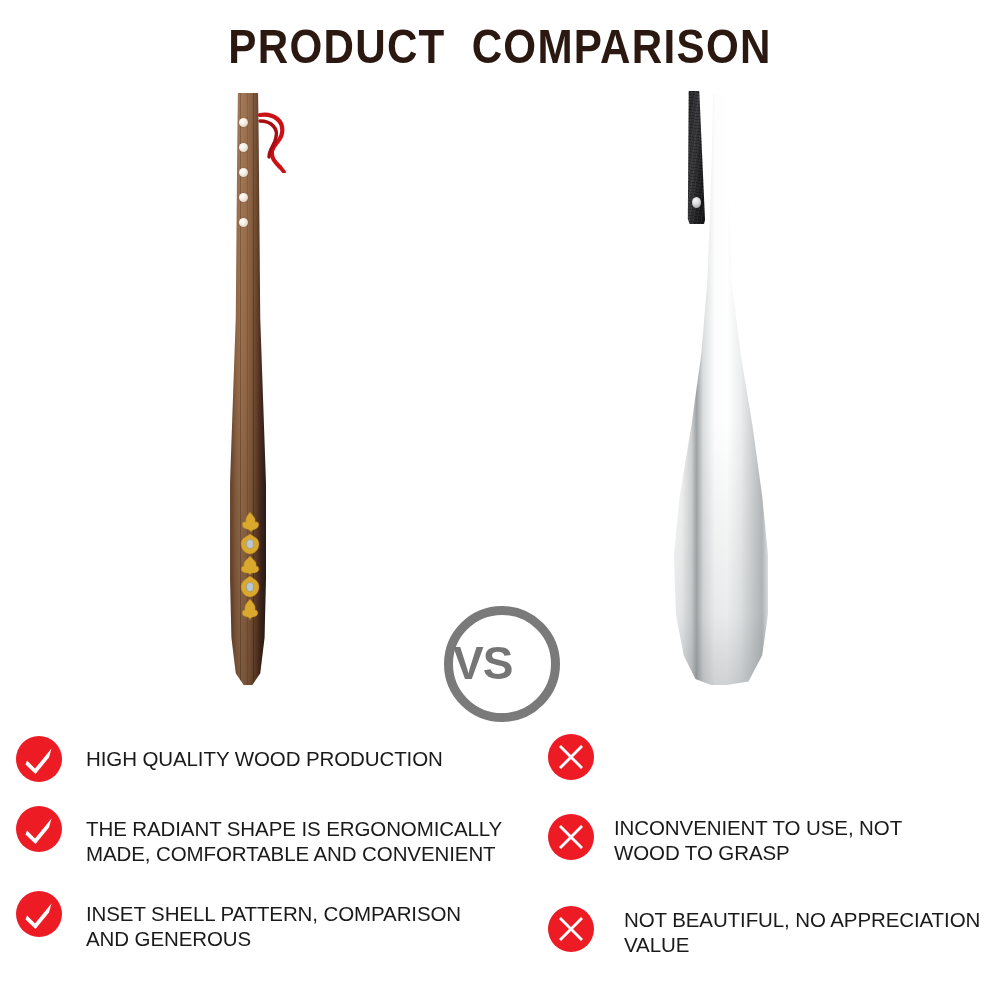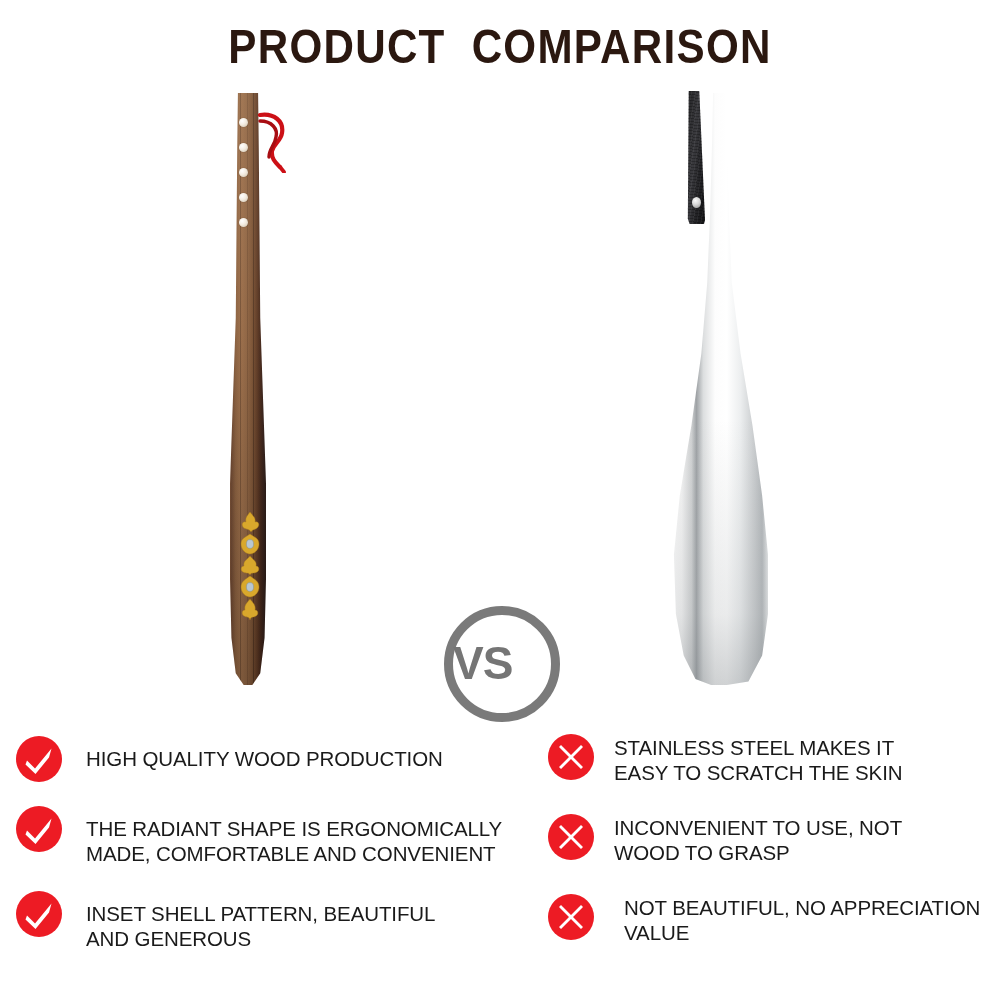--- a/index.html
+++ b/index.html
@@ -355,48 +355,46 @@
         <span class="feature-text">THE RADIANT SHAPE IS ERGONOMICALLY
 MADE, COMFORTABLE AND CONVENIENT</span>
       </div>
 
       <div class="feature-row" style="top:169px">
         <span class="icon-badge">
           <svg width="46" height="46" viewBox="0 0 46 46">
             <path d="M11 24.5 L19 32.5 L35.5 12.5 L33 21.5 L19.5 38 L9.5 28.5 Z" fill="#ffffff"></path>
           </svg>
         </span>
-        <span class="feature-text">INSET SHELL PATTERN, BEAUTIFUL
+        <span class="feature-text">INSET SHELL PATTERN, COMPARISON
 AND GENEROUS</span>
       </div>
     </div>
 
     <div class="feature-col cons" id="col-cons">
 
       <div class="feature-row" style="top:12px">
         <span class="icon-badge">
           <svg width="46" height="46" viewBox="0 0 46 46">
             <path d="M13 11 L23 21 L33 11 L35 13 L25 23 L35 33 L33 35 L23 25 L13 35 L11 33 L21 23 L11 13 Z" fill="#ffffff"></path>
           </svg>
         </span>
-        <span class="feature-text">STAINLESS STEEL MAKES IT
-EASY TO SCRATCH THE SKIN</span>
       </div>
 
       <div class="feature-row" style="top:92px">
         <span class="icon-badge">
           <svg width="46" height="46" viewBox="0 0 46 46">
             <path d="M13 11 L23 21 L33 11 L35 13 L25 23 L35 33 L33 35 L23 25 L13 35 L11 33 L21 23 L11 13 Z" fill="#ffffff"></path>
           </svg>
         </span>
         <span class="feature-text">INCONVENIENT TO USE, NOT
 WOOD TO GRASP</span>
       </div>
 
-      <div class="feature-row" style="top:172px">
+      <div class="feature-row" style="top:184px">
         <span class="icon-badge">
           <svg width="46" height="46" viewBox="0 0 46 46">
             <path d="M13 11 L23 21 L33 11 L35 13 L25 23 L35 33 L33 35 L23 25 L13 35 L11 33 L21 23 L11 13 Z" fill="#ffffff"></path>
           </svg>
         </span>
         <span class="feature-text shift">NOT BEAUTIFUL, NO APPRECIATION
 VALUE</span>
       </div>
     </div>
   </div>

